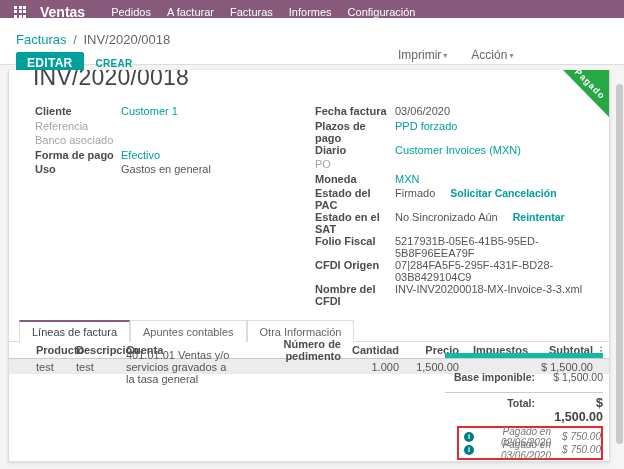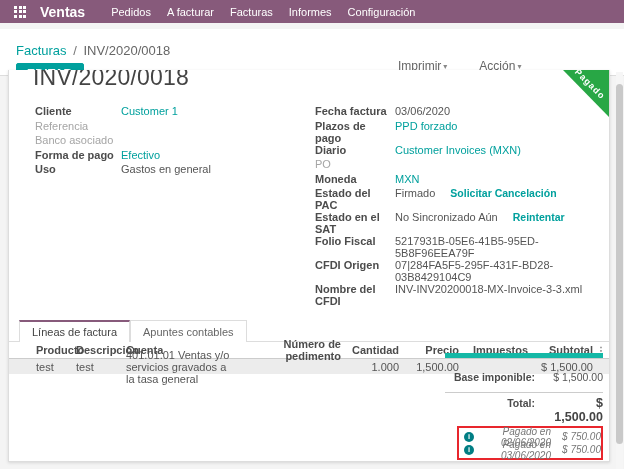--- a/index.html
+++ b/index.html
@@ -11,33 +11,33 @@
   .topbar { position:absolute; top:0; left:0; right:0; height:23px;
     background:#875A7B; display:flex; align-items:center; padding:0 10px; color:#fff; }
   .apps-grid { display:grid; grid-template-columns:repeat(3,3px); grid-gap:1.5px;
     margin:0 14px 0 4px; cursor:pointer; }
   .apps-grid i { width:3px; height:3px; background:#fff; display:block; }
   .app-name { font-size:14px; font-weight:bold; margin-right:26px; cursor:pointer; }
   .topnav { display:flex; gap:16px; font-size:11px; }
   .topnav span { cursor:pointer; white-space:nowrap; }
 
   
-  .control-panel { position:absolute; top:29px; left:0; right:0; height:47px;
+  .control-panel { position:absolute; top:18px; left:0; right:0; height:47px;
     background:#fff; border-bottom:1px solid #ddd; padding:14px 16px 0 16px; }
   .breadcrumb { font-size:13px; color:#777; }
   .breadcrumb .bc-link { color:#00A09D; cursor:pointer; }
   .bc-sep { margin:0 3px; color:#777; }
   .bc-current { color:#666; }
   .cp-row { display:flex; align-items:center; margin-top:5px; }
   .btn-primary { background:#00A09D; color:#fff; border:1px solid #00A09D;
     font-size:12px; font-weight:bold; padding:3px 10px; border-radius:2px;
     cursor:pointer; letter-spacing:.3px; font-family:inherit; }
   .btn-link { background:none; border:none; color:#00A09D; font-size:10px;
     font-weight:bold; margin-left:12px; cursor:pointer; letter-spacing:.3px; font-family:inherit; }
-  .cp-actions { position:absolute; left:398px; top:30px; display:flex; gap:32px;
+  .cp-actions { position:absolute; left:398px; top:30px; display:flex; gap:24px;
     font-size:12px; color:#666;justify-content:space-between; }
   .cp-drop { cursor:pointer; }
   .caret { font-size:8px; color:#888; margin-left:2px; vertical-align:1px; }
 
   
   .sheet { position:absolute; top:70px; left:8px; width:602px; height:392px;
     background:#fff; border:1px solid #ddd; border-top:none;
     box-shadow:0 1px 3px rgba(0,0,0,.12); overflow:hidden; padding:0 0 10px 0; }
   .sheet-title { font-size:23px; font-weight:400; color:#444;
     margin:-6px 0 0 24px; letter-spacing:.2px; }
@@ -225,20 +225,21 @@
           <span class="flabel">Nombre del CFDI</span>
           <span class="fvalue">INV-INV20200018-MX-Invoice-3-3.xml</span>
         </div>
       </div>
     </div>
 
     <div class="notebook">
       <div class="tabbar">
         <span class="tab active">Líneas de factura</span>
         <span class="tab">Apuntes contables</span>
+        <span class="tab">Otra Información</span>
       </div>
 
       <div class="ltable">
         <div class="trow thead">
           <span class="c-prod">Producto</span>
           <span class="c-desc">Descripción</span>
           <span class="c-cuenta">Cuenta</span>
           <span class="c-ped">Número de pedimento</span>
           <span class="c-cant">Cantidad</span>
           <span class="c-precio">Precio</span>

